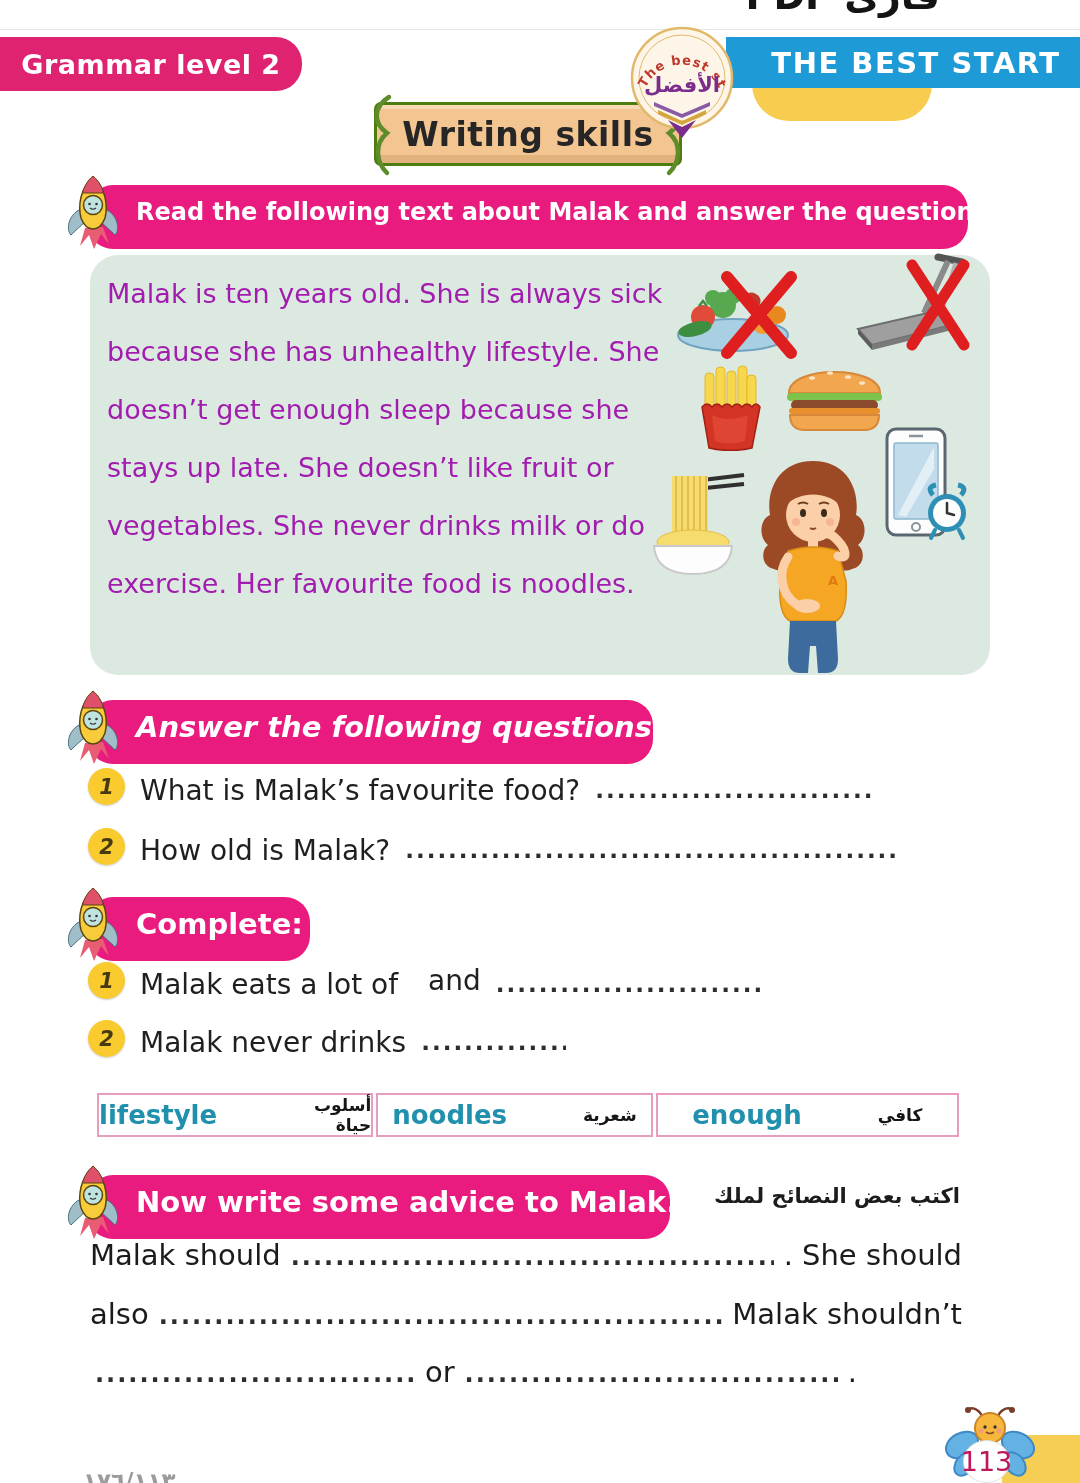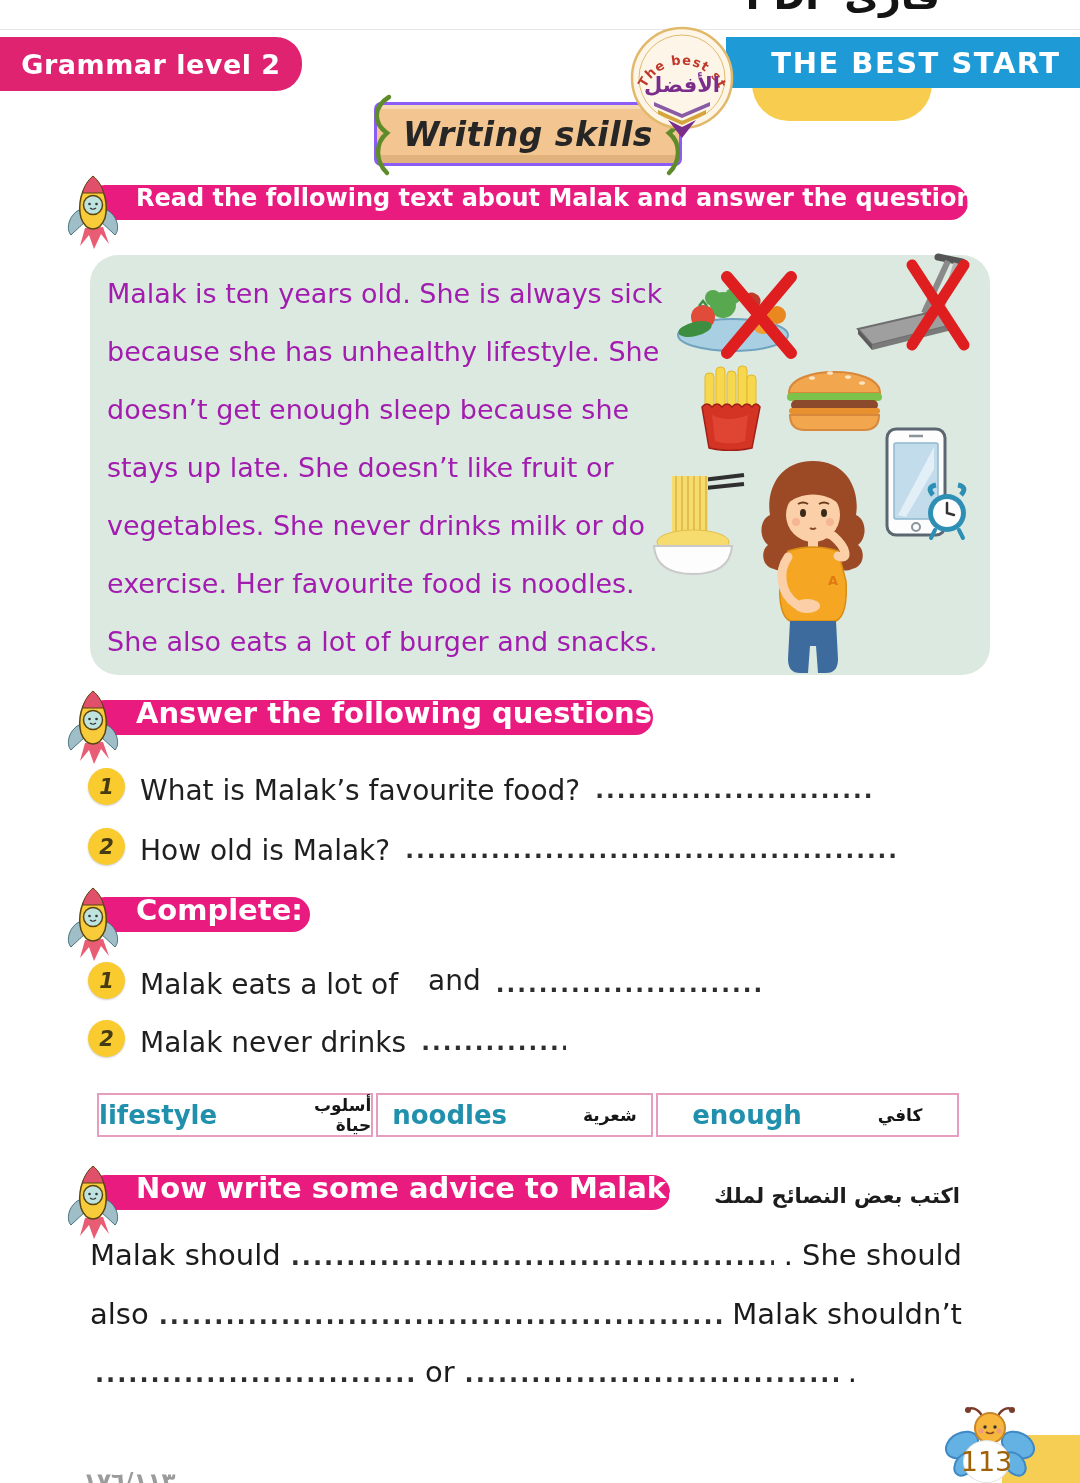--- a/index.html
+++ b/index.html
@@ -18,33 +18,33 @@
     background:#DF2371; border-radius:0 26px 26px 0; display:flex; align-items:center;
     justify-content:center; color:#fff; font-weight:800; font-size:27px; letter-spacing:.5px; z-index:2;}
   .brand-banner { position:absolute; left:726px; top:37px; width:354px; height:51px;
     background:#1E9BD7; display:flex; align-items:center; justify-content:center;
     color:#fff; font-weight:800; font-size:29px; letter-spacing:1.5px; z-index:2; padding-left:26px;}
   .yellow-arc { position:absolute; left:752px; top:84px; width:180px; height:37px;
     background:#F8CD4F; border-radius:0 0 95px 95px; z-index:1; }
   .logo { position:absolute; left:630px; top:26px; width:104px; height:122px; z-index:4; }
   
   .plank { position:absolute; left:374px; top:102px; width:308px; height:64px;
-    background:#F3C590; border:3px solid #8b5cf6; border-radius:7px; z-index:2;
+    background:#F3C590; border:3px solid #4d7c0f; border-radius:7px; z-index:2;
     display:flex; align-items:center; justify-content:center;
-    box-shadow:inset 0 -8px 0 rgba(150,95,40,.18), inset 0 4px 0 rgba(255,255,255,.35);font-style:italic;}
+    box-shadow:inset 0 -8px 0 rgba(150,95,40,.18), inset 0 4px 0 rgba(255,255,255,.35);}
   .plank-title { font-size:33px; font-weight:800; color:#262626; letter-spacing:.5px; }
   .hook { position:absolute; top:-12px; width:26px; height:86px; }
   .hook-l { left:-8px; }
   .hook-r { right:-8px; transform:scaleX(-1); }
   
-  .pill { position:absolute; left:88px; height:35px; background:#EA1B7F; border-radius:25px;
+  .pill { position:absolute; left:88px; height:64px; background:#EA1B7F; border-radius:25px;
     display:flex; align-items:center; color:#fff; font-weight:800; white-space:nowrap;
     padding:0 24px 10px 48px; z-index:2; }
   .pill-read    { top:185px; width:880px; font-size:24px; }
-  .pill-answer  { top:700px; width:565px; font-size:29px; }
+  .pill-answer  { top:700px; width:565px; font-size:29px;font-style:italic; }
   .pill-complete{ top:897px; width:222px; font-size:29px; }
   .pill-advice  { top:1175px; width:582px; font-size:29px; }
   .rocket { position:absolute; width:70px; height:78px; z-index:5; }
   
   .passage { position:absolute; left:90px; top:255px; width:900px; height:420px;
     background:#DCE9E0; border-radius:28px; }
   .passage-text { position:absolute; left:17px; top:10px; width:580px; }
   .pline { height:58px; line-height:58px; font-size:27px; color:#a21caf; white-space:nowrap; }
   .ill { position:absolute; }
   
@@ -76,21 +76,21 @@
   .aline-2 { left:90px; top:1297px; width:872px; }
   .aline-3 { left:95px; top:1355px; width:762px; }
   .seg-pre { margin-right:10px; white-space:nowrap; }
   .seg-post{ margin-left:10px; white-space:nowrap; }
   
   .corner-band { position:absolute; left:1002px; top:1435px; width:78px; height:48px;
     background:#F6CE53; border-radius:26px 0 0 0; z-index:1; }
   .bee { position:absolute; left:944px; top:1402px; width:92px; height:82px; z-index:2; }
   .page-num-circle { position:absolute; left:963px; top:1440px; width:47px; height:43px;
     background:#fff; border-radius:50%; border:1px solid #e0e0e0; display:flex; align-items:center;
-    justify-content:center; font-size:27px; color:#a16207; z-index:3; }
+    justify-content:center; font-size:27px; color:#be185d; z-index:3; }
   .corner-ref { position:absolute; left:83px; top:1468px; font-size:23px; font-weight:bold;
     color:#9b9b9b; letter-spacing:1px; }
 </style>
 </head>
 <body>
 
 <div class="page">
 
   <div class="topbar">
     <div class="viewer-title">قارئ PDF</div>
@@ -144,21 +144,20 @@
   </svg>
 
   <div class="passage">
     <div class="passage-text">
       <div class="pline">Malak is ten years old. She is always sick</div>
       <div class="pline">because she has unhealthy lifestyle. She</div>
       <div class="pline">doesn’t get enough sleep because she</div>
       <div class="pline">stays up late. She doesn’t like fruit or</div>
       <div class="pline">vegetables. She never drinks milk or do</div>
       <div class="pline">exercise. Her favourite food is noodles.</div>
-      <div class="pline">She also eats a lot of burger and snacks.</div>
     </div>
 
     <svg class="ill" style="left:585px; top:10px;" width="130" height="95" viewBox="0 0 130 95">
       <ellipse cx="58" cy="70" rx="55" ry="16" fill="#A9CFE3" stroke="#6FA3C0" stroke-width="2"></ellipse>
       <circle cx="48" cy="40" r="13" fill="#57A84F"></circle>
         <circle cx="38" cy="33" r="8" fill="#57A84F"></circle>
         <circle cx="58" cy="31" r="8" fill="#57A84F"></circle>
       <circle cx="28" cy="52" r="12" fill="#E04B3A"></circle>
         <path d="M24,41 l4,-5 l4,5" stroke="#3E8E41" stroke-width="2.5" fill="none"></path>
       <ellipse cx="20" cy="64" rx="17" ry="7" fill="#3E8E41" transform="rotate(-14 20 64)"></ellipse>

